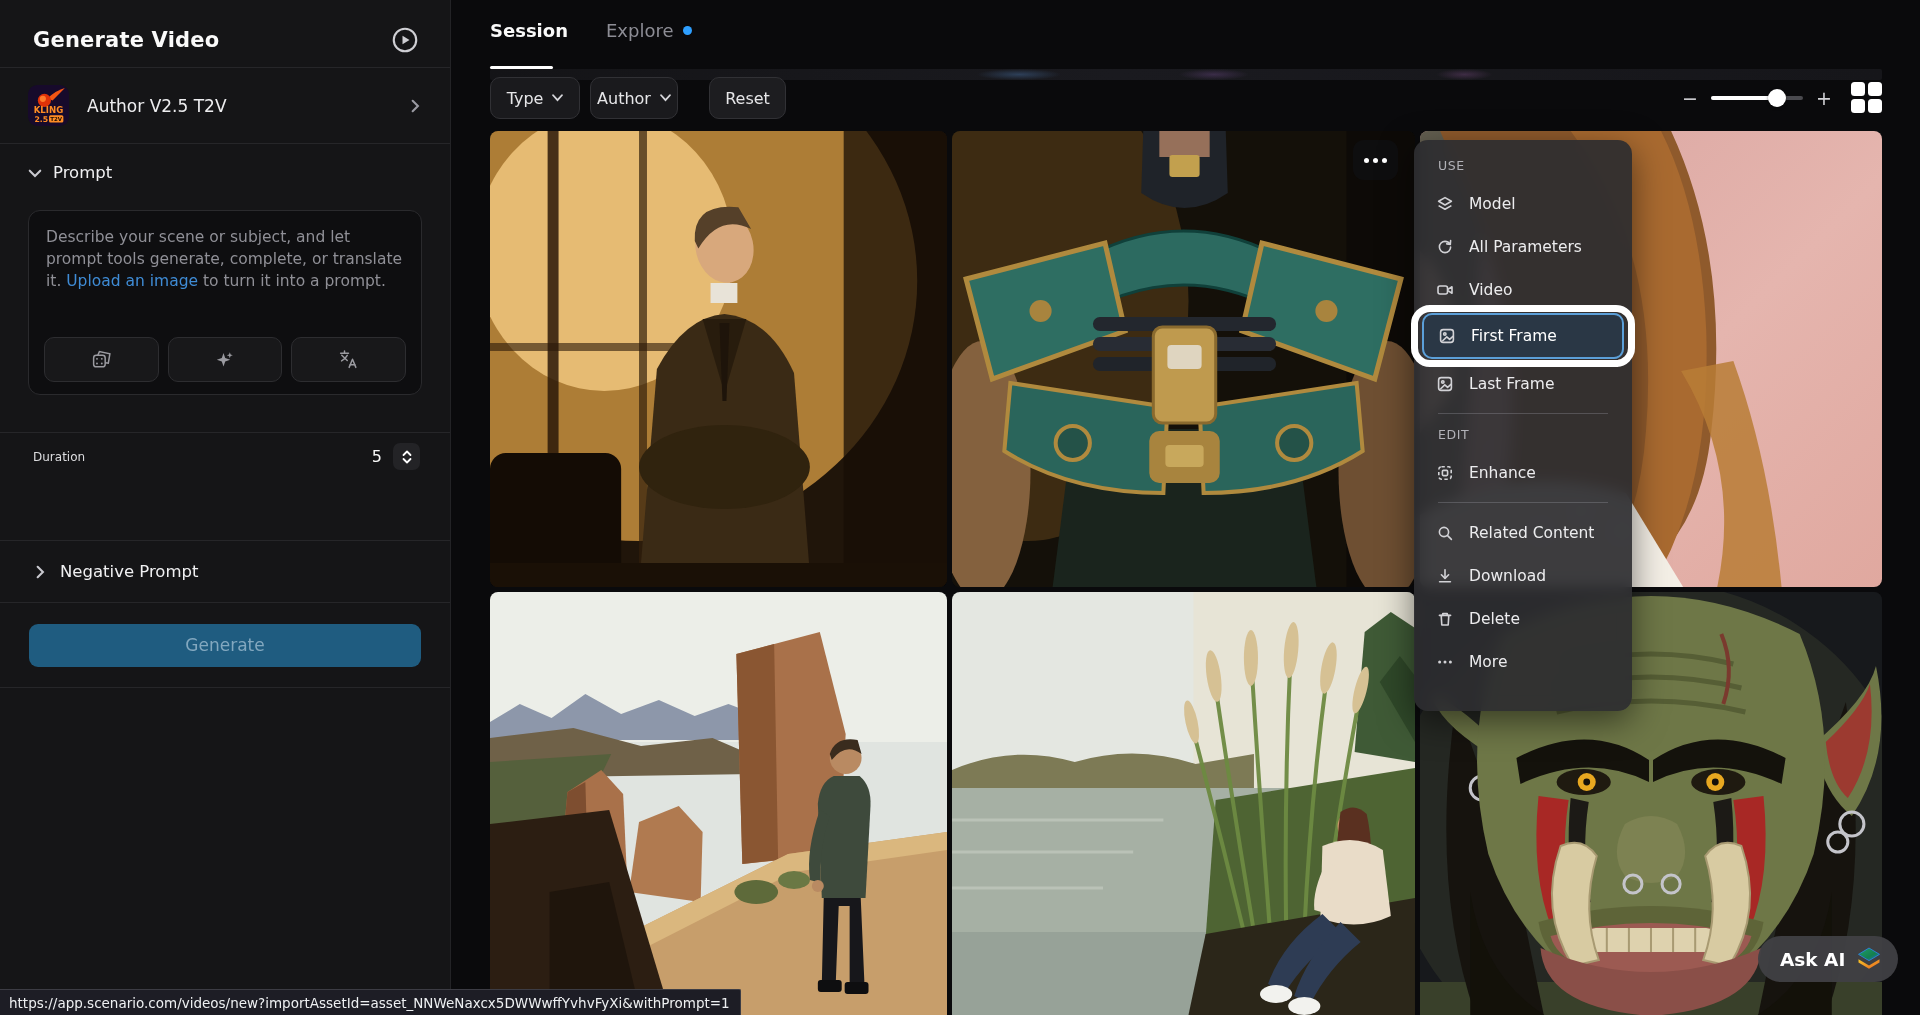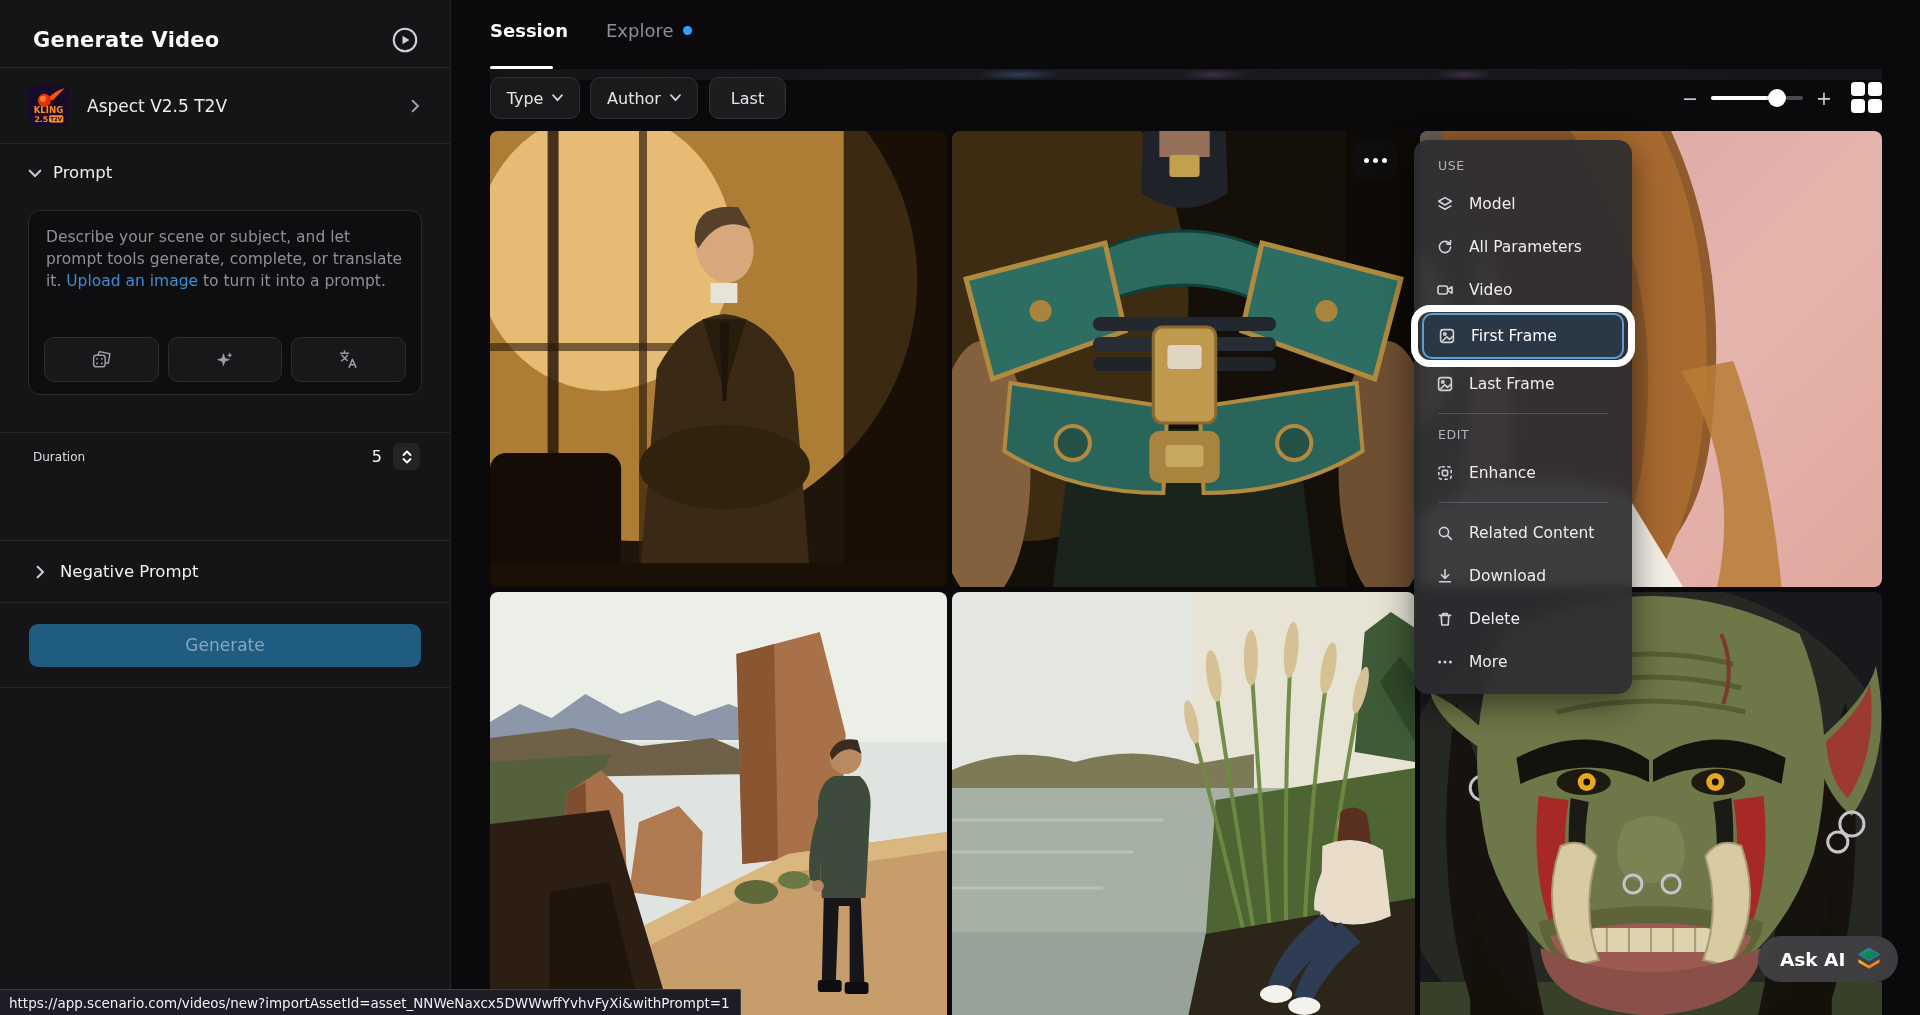--- a/index.html
+++ b/index.html
@@ -86,21 +86,21 @@
       radial-gradient(50px 8px at 52% 50%, rgba(120,80,150,.35), transparent 70%),
       radial-gradient(40px 8px at 70% 50%, rgba(150,90,160,.3), transparent 70%),
       linear-gradient(90deg,#141417,#1a1a1f 45%,#16161a);
   }
   .filter-btn {
     position:absolute; top:77px; height:42px; border-radius:10px;
     background:#1a1a1d; border:1px solid #313135; color:#e6e6e8;
     font-size:16px; font-family:inherit; display:flex; align-items:center; justify-content:center; gap:9px; cursor:pointer;
   }
   .btn-type { left:490px; width:90px; }
-  .btn-author { left:590px; width:108px; }
+  .btn-author { left:590px; width:88px; }
   .btn-reset { left:709px; width:77px; background:#1d1d20; }
   .zoom-ctl { position:absolute; left:1682px; top:77px; height:42px; display:flex; align-items:center; gap:13px; z-index:2; }
   .zoom-sign { color:#d2d2d6; font-size:19px; background:none; border:none; cursor:pointer; font-family:inherit; line-height:1; }
   .zoom-track { position:relative; width:92px; height:4px; border-radius:2px; background:#4a4a4f; cursor:pointer; }
   .zoom-fill { position:absolute; left:0; top:0; bottom:0; width:72%; background:#fff; border-radius:2px; }
   .zoom-knob { position:absolute; left:72%; top:50%; transform:translate(-50%,-50%); width:18px; height:18px; border-radius:50%; background:#fff; box-shadow:0 1px 3px rgba(0,0,0,.5); }
   .grid-view-btn { margin-left:6px; width:32px; height:32px; display:grid; grid-template-columns:14px 14px; grid-template-rows:14px 14px; gap:3px; background:none; border:none; cursor:pointer; }
   .grid-view-btn span { background:#fff; border-radius:3.5px; }
 
   
@@ -114,21 +114,21 @@
     position:absolute; top:9px; right:17px; width:45px; height:40px; border-radius:11px;
     background:rgba(16,16,18,.78); border:none; cursor:pointer;
     display:flex; align-items:center; justify-content:center; gap:4px; z-index:3;
   }
   .tile-more i { width:5px; height:5px; border-radius:50%; background:#fff; }
 
   
   .ctx-menu {
     position:absolute; left:1414px; top:140px; width:218px; z-index:40;
     background:rgba(44,44,48,.92); backdrop-filter:blur(7px); -webkit-backdrop-filter:blur(7px);
-    border-radius:14px; padding:13px 0 11px; box-shadow:0 10px 34px rgba(0,0,0,.5);
+    border-radius:14px; padding:13px 0 28px; box-shadow:0 10px 34px rgba(0,0,0,.5);
   }
   .ctx-section-label {
     padding:5px 24px 9px; font-size:12.5px; color:#b2b2b8; letter-spacing:.6px;
   }
   .ctx-item {
     height:43px; display:flex; align-items:center; gap:15px; padding:0 22px;
     font-size:15.5px; color:#ececee; cursor:pointer;
   }
   .ctx-item .mi { color:#d2d2d6; flex:none; display:flex; }
   .ctx-divider { height:1px; background:rgba(150,150,158,.35); margin:8px 24px; }
@@ -178,21 +178,21 @@
         <rect width="40" height="40" rx="8" fill="#170a2b"></rect>
         <path d="M19 13 Q28 5 36 3 L24 15 Z" fill="#ff5a12" opacity="0.95"></path>
         <circle cx="16" cy="15" r="6.4" fill="#e03208"></circle>
         <circle cx="14.5" cy="13.5" r="3" fill="#ff7a2a"></circle>
         <text x="20" y="27.5" font-size="8.4" font-weight="bold" fill="#ff8c24" text-anchor="middle" font-family="DejaVu Sans, sans-serif">KLING</text>
         <text x="13" y="36" font-size="7.6" font-weight="bold" fill="#ff8c24" text-anchor="middle" font-family="DejaVu Sans, sans-serif">2.5</text>
         <rect x="20.5" y="29.5" width="14" height="7.2" rx="1.5" fill="#ff8c24"></rect>
         <text x="27.5" y="35.2" font-size="5.4" font-weight="bold" fill="#1c0c00" text-anchor="middle" font-family="DejaVu Sans, sans-serif">T2V</text>
       </svg>
     </span>
-    <span class="model-name">Aspect V2.5 T2V</span>
+    <span class="model-name">Author V2.5 T2V</span>
     <span>
       <svg width="14" height="14" viewBox="0 0 12 12" fill="none" stroke="#9a9aa2" stroke-width="1.8" stroke-linecap="round">
           <path d="M4 1.5 L8.5 6 L4 10.5"></path>
         </svg>
     </span>
   </div>
   <div class="sb-divider" style="top:143px"></div>
 
   <div class="prompt-head">
     <span>
@@ -298,21 +298,21 @@
 </button>
 <button class="filter-btn btn-author">
   <span>Author</span>
   <span>
     <svg width="11" height="8" viewBox="0 0 10 7" fill="none" stroke="#d6d6da" stroke-width="1.7" stroke-linecap="round">
         <path d="M1 1 L5 5.5 L9 1"></path>
       </svg>
   </span>
 </button>
 <button class="filter-btn btn-reset">
-  <span>Last</span>
+  <span>Reset</span>
 </button>
 
 <div class="zoom-ctl">
   <button class="zoom-sign">−</button>
   <div class="zoom-track">
     <div class="zoom-fill"></div>
     <div class="zoom-knob"></div>
   </div>
   <button class="zoom-sign">+</button>
   <button class="grid-view-btn">

